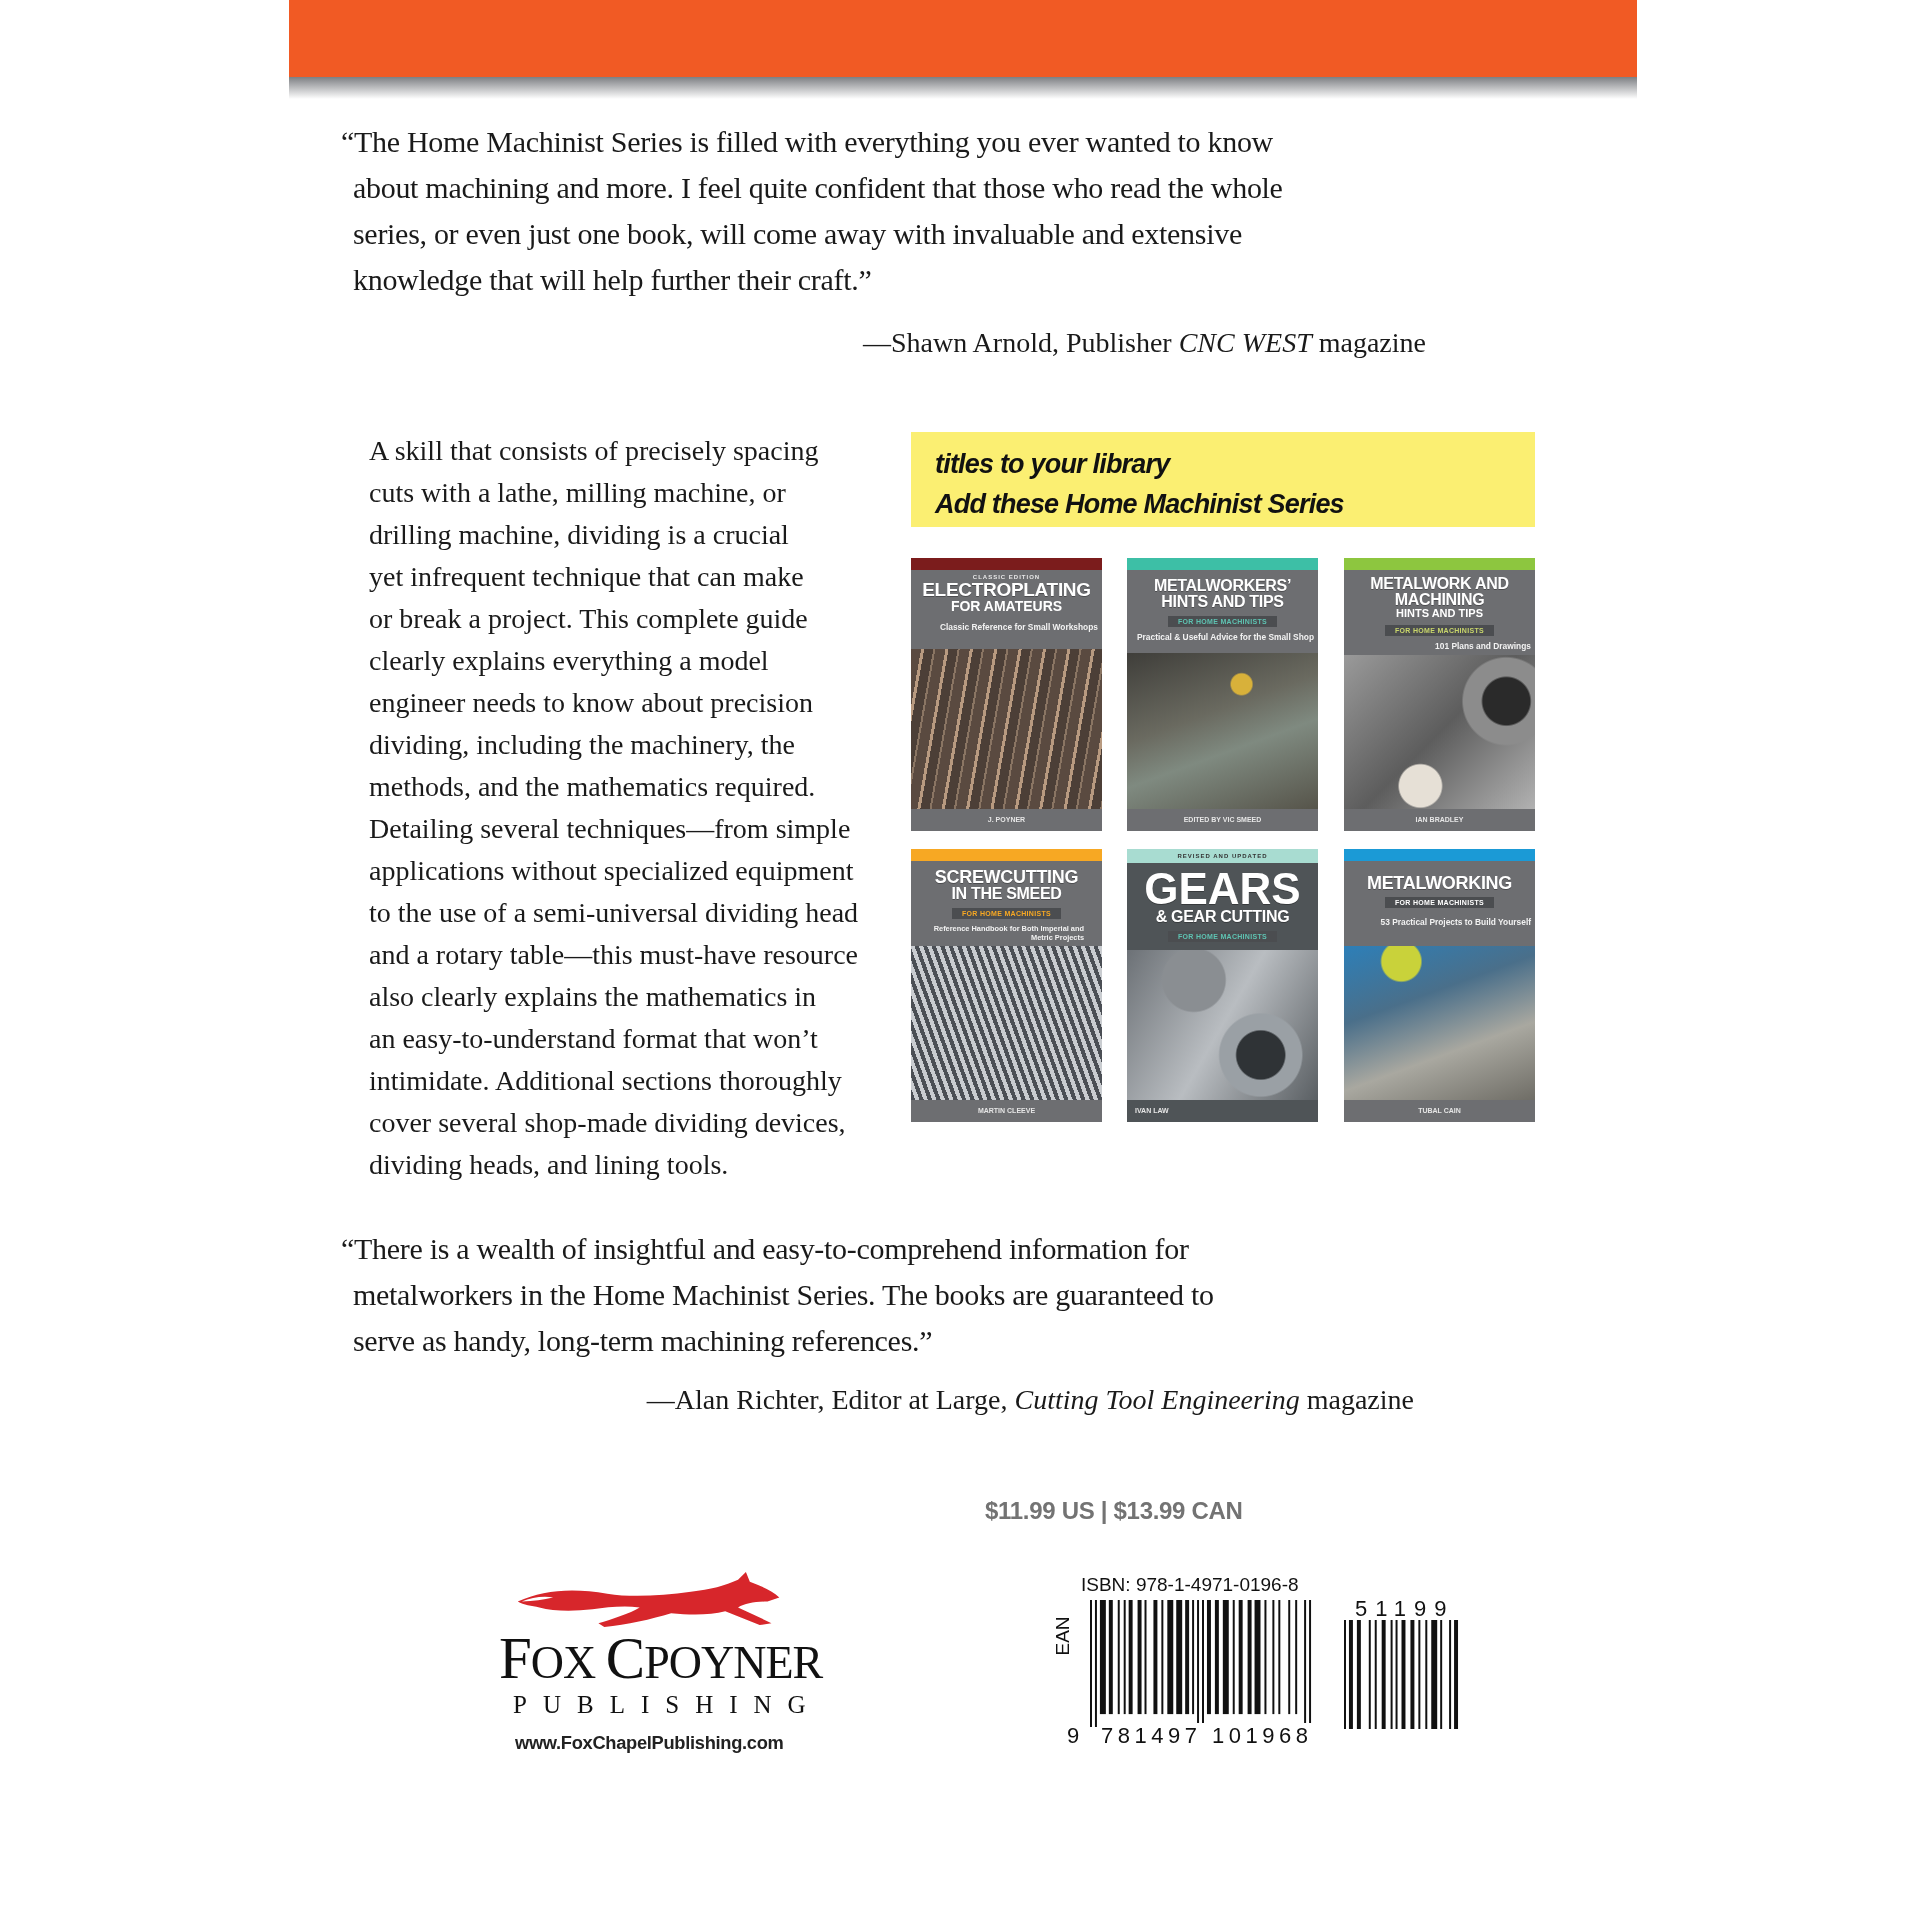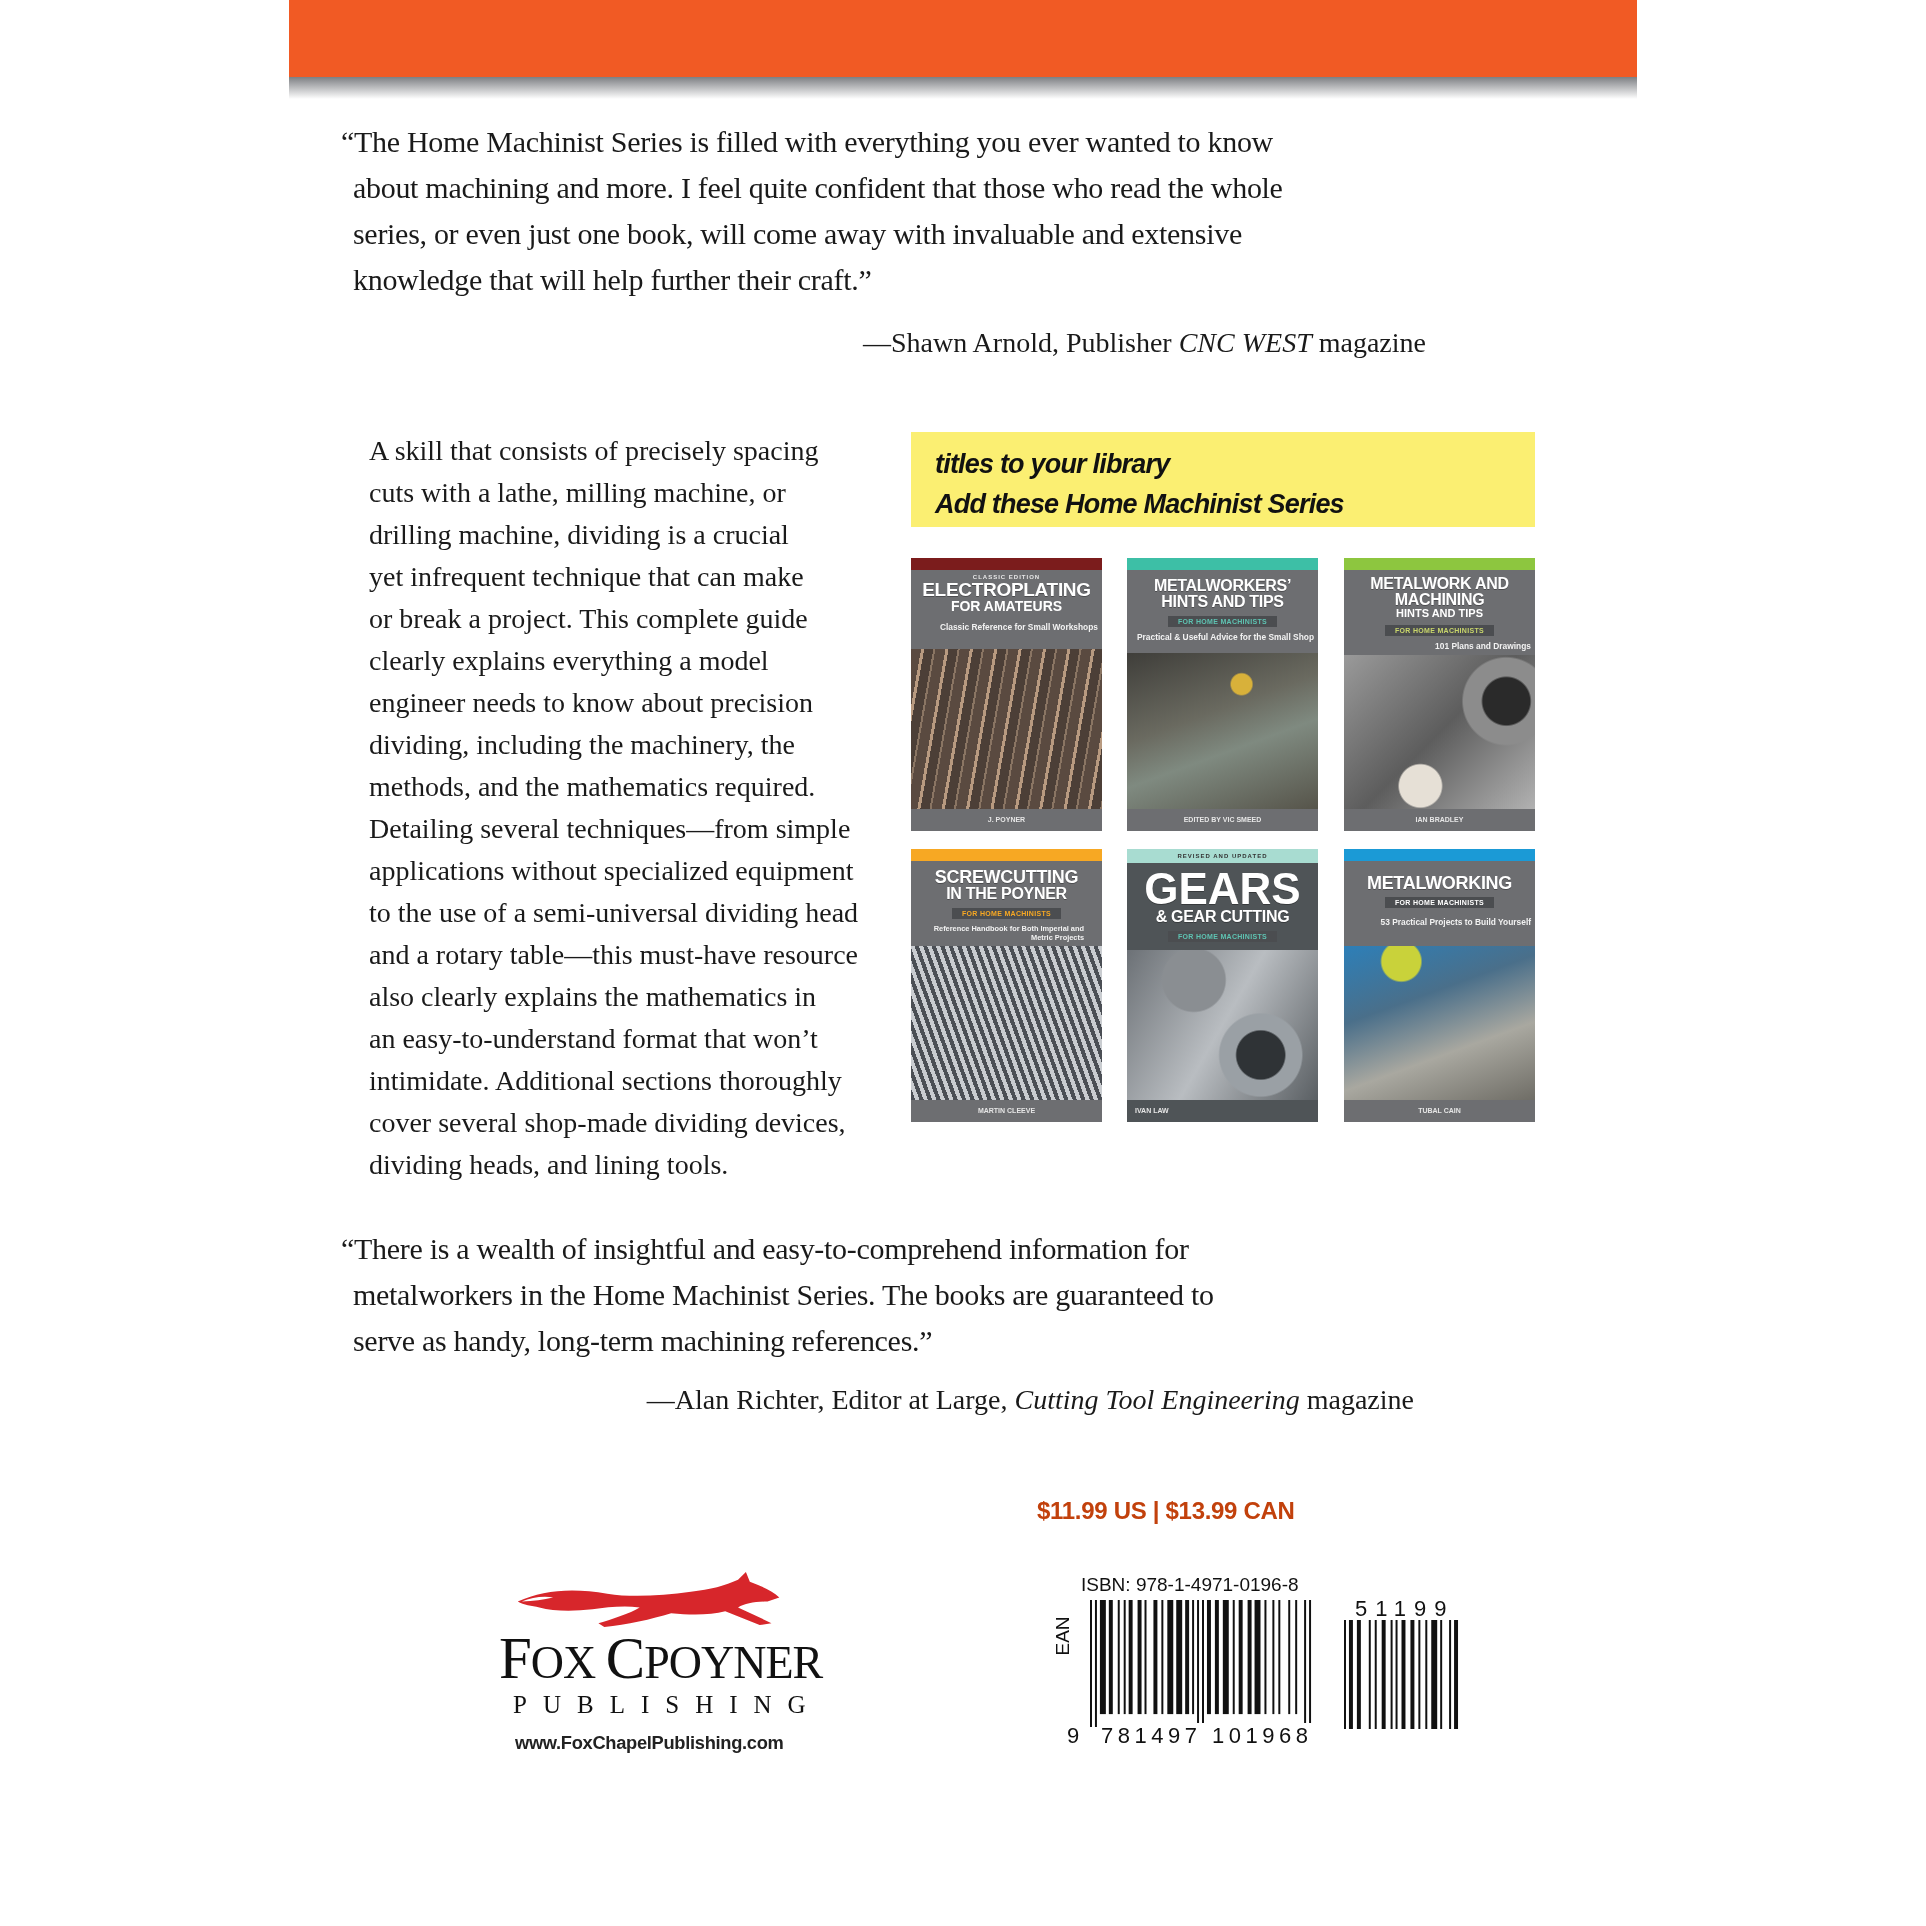--- a/index.html
+++ b/index.html
@@ -33,21 +33,21 @@
     .book .title { font-weight: bold; font-size: 19px; line-height: 19px; letter-spacing: -0.3px; text-shadow: 0 1px 0 rgba(0,0,0,.3); }
     .book .title.sm { font-size: 16px; line-height: 16px; }
     .book .title.xl { font-size: 44px; line-height: 40px; letter-spacing: 0; }
     .book .subtitle { font-weight: bold; font-size: 14px; line-height: 15px; }
     .book .ribbon { display: inline-block; margin: 3px auto 3px; background: #4b4d50; color: #c9d66b; font-size: 7px; font-weight: bold; padding: 2px 10px; letter-spacing: 0.3px; }
     .book .ribbon.teal { color: #5ec3b2; }
     .book .tagline { font-size: 8.4px; font-weight: bold; line-height: 10px; color: #f2f2f2; margin-top: 2px; text-align: right; }
     .book .photo { position: absolute; left: 0; right: 0; }
     .book .author { position: absolute; left: 0; right: 0; bottom: 0; height: 22px; line-height: 22px; text-align: center; font-family: "Liberation Sans", "DejaVu Sans", sans-serif; font-size: 7px; color: #e6e6e6; font-weight: bold; }
 
-    .price { position: absolute; left: 1037px; top: 1497px; font-family: "Liberation Sans", "DejaVu Sans", sans-serif; font-weight: bold; font-size: 24px; color: #c2410c; letter-spacing: -0.3px; }
+    .price { position: absolute; left: 985px; top: 1497px; font-family: "Liberation Sans", "DejaVu Sans", sans-serif; font-weight: bold; font-size: 24px; color: #737373; letter-spacing: -0.3px; }
 
     .logo { position: absolute; left: 493px; top: 1572px; width: 337px; height: 198px; }
     .logo .fox { position: absolute; left: 20px; top: 0; width: 277px; height: 59px; }
     .logo .brand { position: absolute; left: 6px; top: 57px; font-family: "Liberation Serif", "DejaVu Serif", serif; font-size: 59px; line-height: 59px; color: #111; white-space: nowrap; letter-spacing: -1px; }
     .logo .brand .cap { font-size: 59px; }
     .logo .brand .small { font-size: 46px; }
     .logo .publishing { position: absolute; left: 20px; top: 119px; font-family: "Liberation Serif", "DejaVu Serif", serif; font-size: 25px; letter-spacing: 16px; color: #111; white-space: nowrap; }
     .logo .url { position: absolute; left: 22px; top: 160px; font-family: "Liberation Sans", "DejaVu Sans", sans-serif; font-weight: bold; font-size: 18.3px; color: #222; white-space: nowrap; letter-spacing: -0.3px; }
 
     .barcode-area { position: absolute; left: 1049px; top: 1574px; width: 416px; height: 198px; font-family: "Liberation Sans", "DejaVu Sans", sans-serif; }
@@ -137,21 +137,21 @@
       <div class="tagline">101 Plans and Drawings</div>
     </div>
     <div class="photo" style="top:97px; bottom:22px; background: radial-gradient(circle at 85% 30%, #2a2a2a 0 12%, #8c8c8c 13% 22%, transparent 23%), radial-gradient(circle at 40% 85%, #e6e0d6 0 12%, transparent 13%), linear-gradient(135deg, #9a9a9a 0%, #5d5d5d 50%, #b2b2b2 100%);"></div>
     <div class="author">IAN BRADLEY</div>
   </div>
 
   <div class="book" style="left:0; top:291px;">
     <div class="accent" style="background:#f7a823;"></div>
     <div class="cover-top">
       <div class="title sm" style="font-size:18px; line-height:17px; margin-top:4px;">SCREWCUTTING</div>
-      <div class="title sm">IN THE POYNER</div>
+      <div class="title sm">IN THE SMEED</div>
       <div class="ribbon" style="color:#f7a823;">FOR HOME MACHINISTS</div>
       <div class="tagline" style="font-size:7.4px; line-height:9px; padding:0 14px;">Reference Handbook for Both Imperial and Metric Projects</div>
     </div>
     <div class="photo" style="top:97px; bottom:22px; background: repeating-linear-gradient(70deg, #4b4f55 0 4px, #c9ccd0 4px 8px), linear-gradient(160deg, #cfd2d6, #555a60);"></div>
     <div class="author">MARTIN CLEEVE</div>
   </div>
 
   <div class="book" style="left:216px; top:291px; background:#4f5457;">
     <div class="accent" style="background:#a8dcd1; height:14px; color:#333; font-family:'Liberation Sans', sans-serif; font-size:6px; font-weight:bold; text-align:center; line-height:14px; letter-spacing:1px;">REVISED AND UPDATED</div>
     <div class="cover-top">

